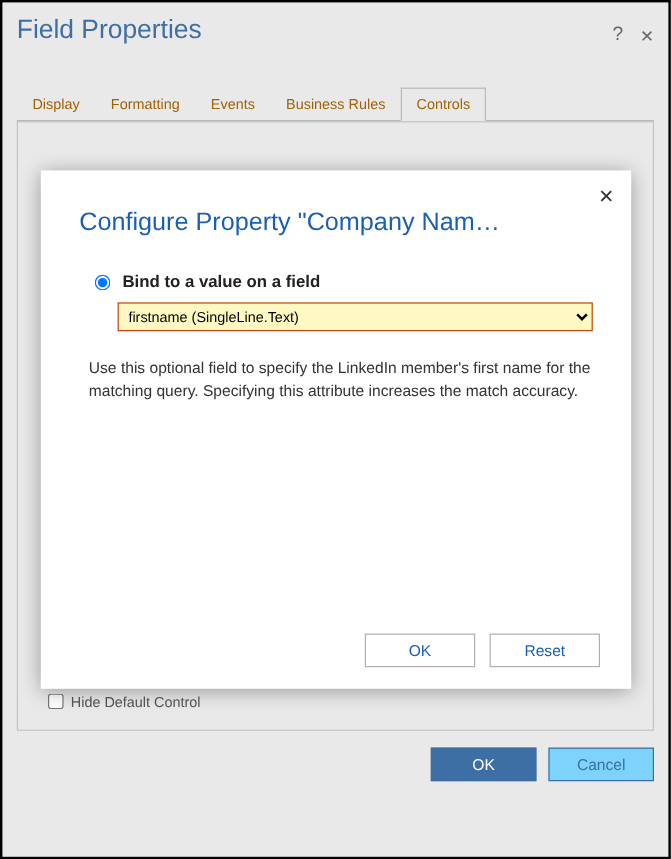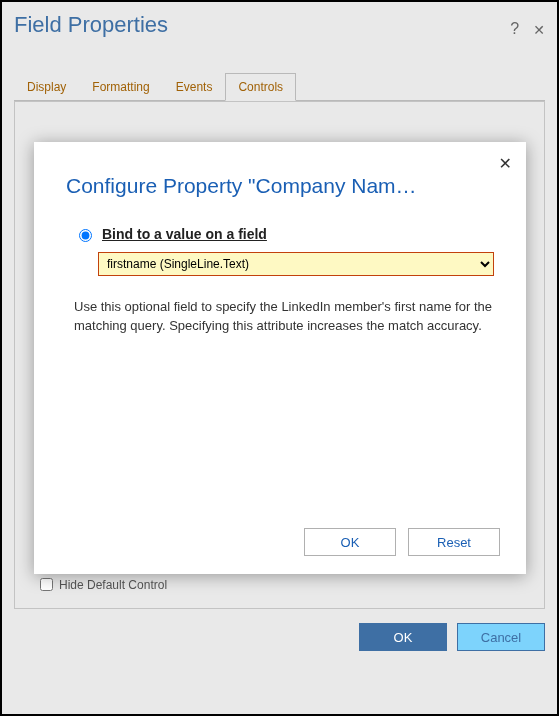--- a/index.html
+++ b/index.html
@@ -141,21 +141,20 @@
     margin-left: 18px;
     margin-bottom: 10px;
   }
   .radio-row input[type="radio"] {
     margin-right: 10px;
   }
   .radio-label {
     font-size: 14px;
     font-weight: 700;
     color: #222;
-    text-decoration: underline;
   }
   .select-wrap {
     margin-left: 42px;
     margin-right: 10px;
   }
   select {
     width: 100%;
     height: 24px;
     font-size: 12px;
     border: 1px solid #c2410c;
@@ -195,20 +194,21 @@
   <div class="bg-header-row">
     <div class="bg-title">Field Properties</div>
     <div class="bg-help">?</div>
     <div class="bg-close">✕</div>
   </div>
 
   <div class="tabs">
     <div class="tab">Display</div>
     <div class="tab">Formatting</div>
     <div class="tab">Events</div>
+    <div class="tab">Business Rules</div>
     <div class="tab active">Controls</div>
   </div>
 
   <div class="bg-panel">
     <div class="hide-default">
       <input type="checkbox" style="">
       <span>Hide Default Control</span>
     </div>
   </div>
 

